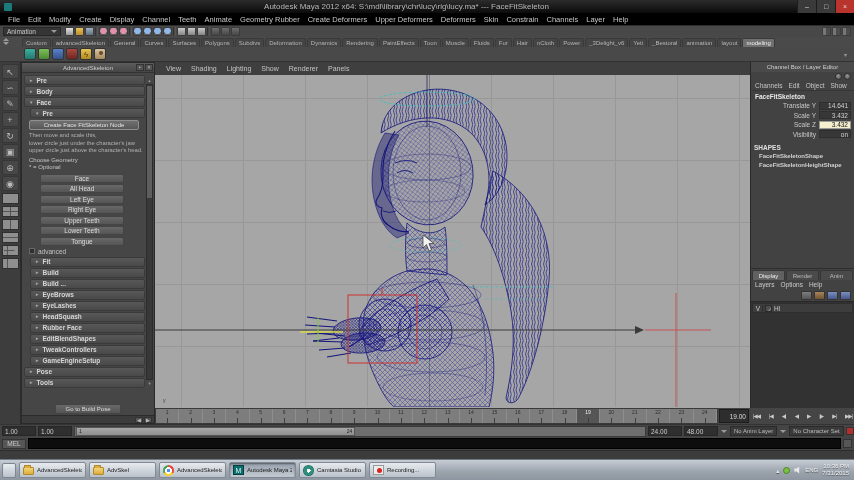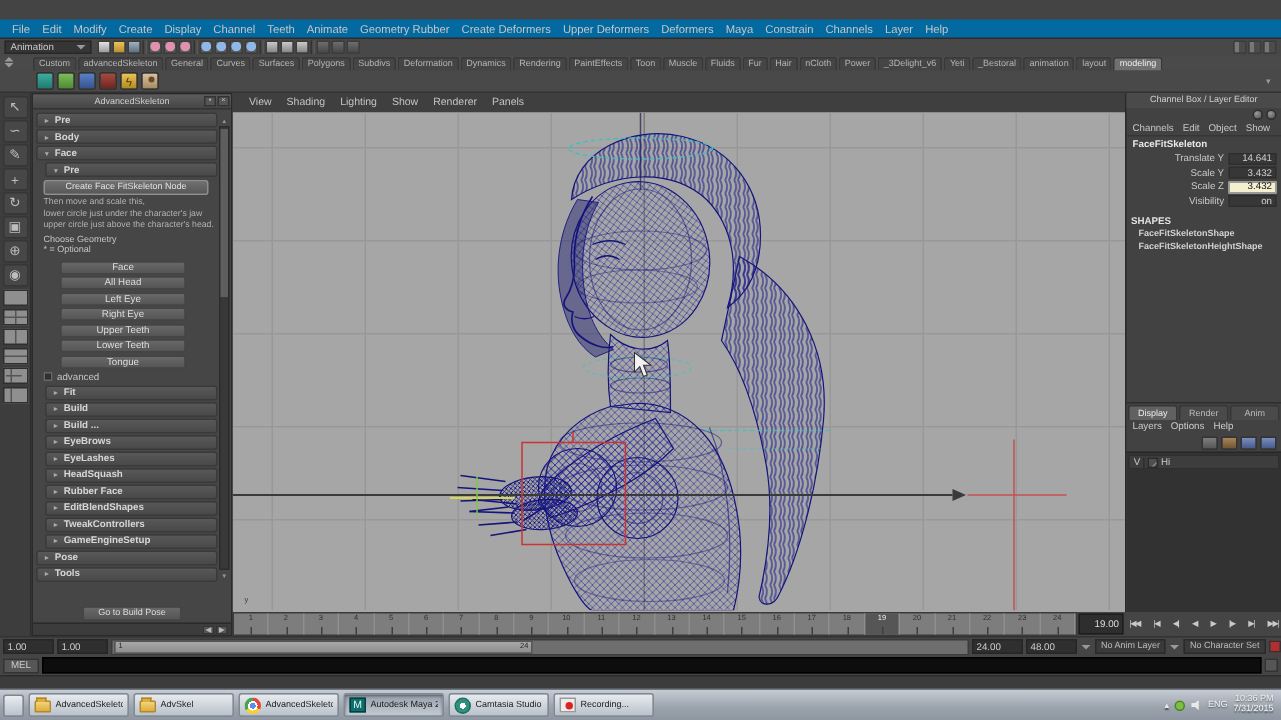--- a/index.html
+++ b/index.html
@@ -11,21 +11,21 @@
 .titlebar{position:absolute;left:0;top:0;width:854px;height:13px;background:linear-gradient(#2c2c2c,#0b0b0b);
   display:flex;align-items:center;font-size:8px;color:#b8b8b8;z-index:10}
 .app-icon{width:8px;height:8px;margin:0 4px;background:#1b7a7a;border-radius:1px;flex:none}
 .title-text{flex:1;text-align:center;white-space:nowrap;overflow:hidden}
 .winbtns{display:flex;height:100%;flex:none}
 .wb{width:19px;height:100%;display:flex;align-items:center;justify-content:center;font-size:7px;color:#ddd;
   background:#3a3a3a;border-left:1px solid #1d1d1d}
 .wb.close{background:#b8342c}
 
 
-.menubar{position:absolute;top:13px;left:0;width:854px;height:13px;background:#0369a1;border-bottom:1px solid #2d2d2d;
+.menubar{position:absolute;top:13px;left:0;width:854px;height:13px;background:#000000;border-bottom:1px solid #2d2d2d;
   display:flex;align-items:center;padding-left:4px}
 .menu-item{font-size:7.5px;color:#c6c6c6;padding:0 4px;white-space:nowrap}
 .statusline{position:absolute;top:26px;left:0;width:854px;height:11px;background:#484848;display:flex;align-items:center;gap:1px;padding:0 3px}
 .menuset{width:58px;height:9px;background:#353535;border:1px solid #282828;font-size:6.5px;display:flex;
   align-items:center;justify-content:space-between;padding:0 3px;color:#c9c9c9;margin-right:3px}
 .caret{width:0;height:0;border-left:3px solid transparent;border-right:3px solid transparent;border-top:3px solid #999}
 .sl-icons,.sl-right{display:flex;align-items:center;gap:1px}
 .sl-right{margin-left:auto}
 .sicon{width:9px;height:9px;border-radius:1px;background:#5a5a5a;border:1px solid #3c3c3c}
 .gi-sep{width:3px;height:9px;background:none;border:none;border-left:1px solid #333;border-right:1px solid #575757;border-radius:0}
@@ -209,36 +209,45 @@
 .tray .clock{text-align:right;line-height:1.2}
 .tray-green{width:7px;height:7px;border-radius:50%;background:#7ac143;border:1px solid #4d8424}
 .tray-spk{width:7px;height:7px;background:#e9e9e9;clip-path:polygon(0 30%,35% 30%,70% 0,70% 100%,35% 70%,0 70%)}
 .tray-up{color:#e9e9e9;font-size:6px}
 </style>
 </head>
 <body>
 
 <div id="screen">
 
+  <div class="titlebar">
+    <span class="app-icon"></span>
+    <span class="title-text">Autodesk Maya 2012 x64: S:\mdl\library\chr\lucy\rig\lucy.ma* --- FaceFitSkeleton</span>
+    <span class="winbtns">
+      <span class="wb">–</span>
+      <span class="wb">□</span>
+      <span class="wb close">×</span>
+    </span>
+  </div>
 
   <div class="menubar">
 
   <span class="menu-item">File</span>
       <span class="menu-item">Edit</span>
       <span class="menu-item">Modify</span>
       <span class="menu-item">Create</span>
       <span class="menu-item">Display</span>
       <span class="menu-item">Channel</span>
       <span class="menu-item">Teeth</span>
       <span class="menu-item">Animate</span>
       <span class="menu-item">Geometry Rubber</span>
       <span class="menu-item">Create Deformers</span>
       <span class="menu-item">Upper Deformers</span>
       <span class="menu-item">Deformers</span>
-      <span class="menu-item">Maya</span>
+      <span class="menu-item">Skin</span>
       <span class="menu-item">Constrain</span>
       <span class="menu-item">Channels</span>
       <span class="menu-item">Layer</span>
       <span class="menu-item">Help</span>
     </div>
 
   <div class="statusline">
     <span class="menuset">
       <span>Animation</span>
         <i class="caret"></i>

